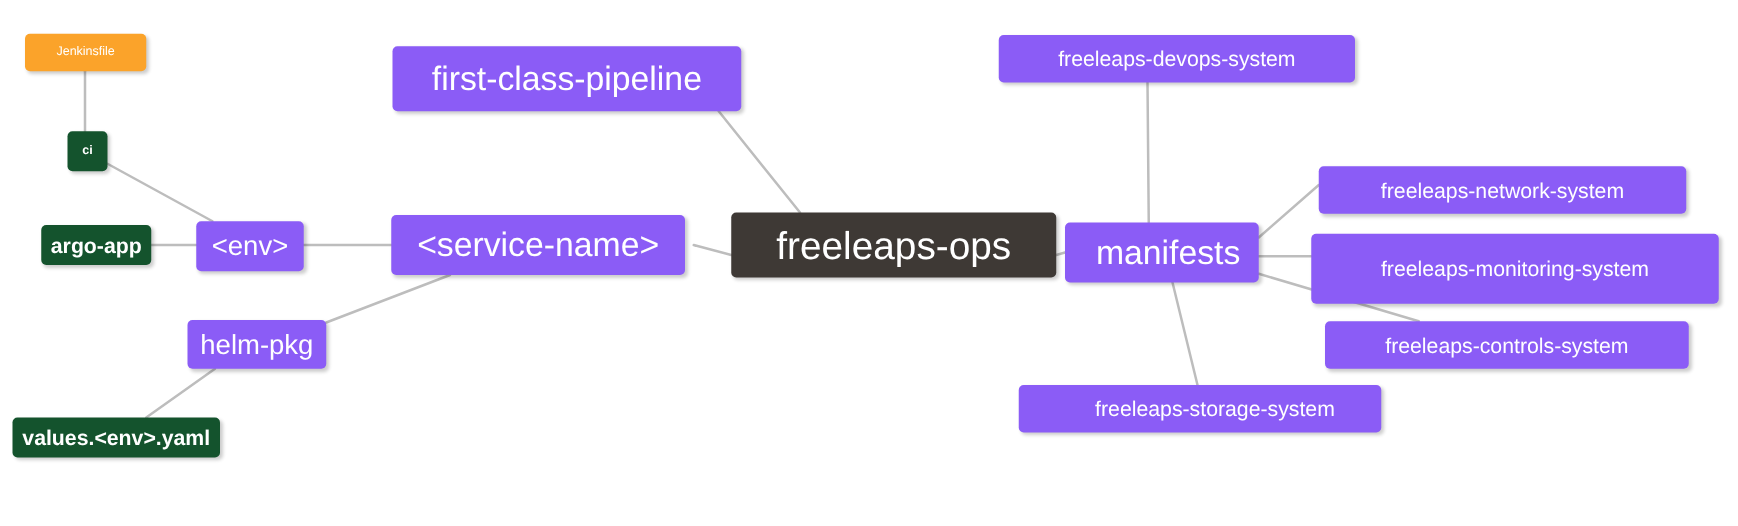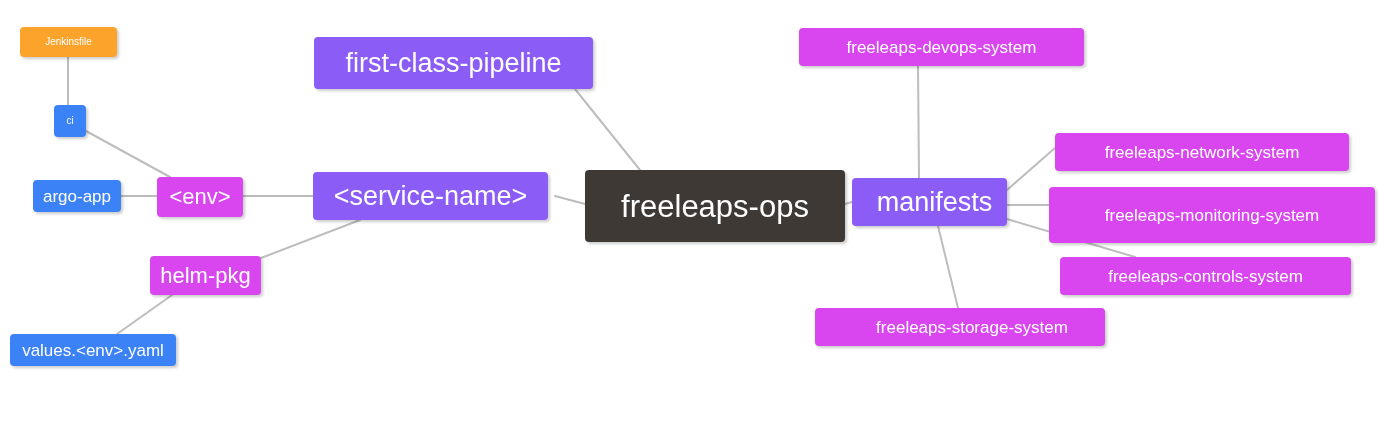--- a/index.html
+++ b/index.html
@@ -41,22 +41,22 @@
     padding: 0 10px;
   }
   .node-label {
     display: block;
     white-space: nowrap;
   }
 
   
   .c-root    { background: #3e3935; }
   .c-blue    { background: #8b5cf6; }
-  .c-green   { background: #d946ef; }
-  .c-red     { background: #3b82f6; }
+  .c-green   { background: #8b5cf6; }
+  .c-red     { background: #14532d; font-weight: bold; }
   .c-orange  { background: #fba32a; }
 
   
   .s-root  { font-size: 31px; }
   .s-l1    { font-size: 27px; }
   .s-l2    { font-size: 22px; }
   .s-l3    { font-size: 17px; }
   .s-l4    { font-size: 10px; }
 </style>
 </head>
@@ -73,21 +73,21 @@
       <line x1="157" y1="196" x2="121" y2="196" stroke="#bdbdbd" stroke-width="2" stroke-linecap="round"></line>
       <line x1="68" y1="105" x2="68" y2="57" stroke="#bdbdbd" stroke-width="2" stroke-linecap="round"></line>
       <line x1="172" y1="295" x2="117" y2="334" stroke="#bdbdbd" stroke-width="2" stroke-linecap="round"></line>
       <line x1="919" y1="178" x2="918" y2="66" stroke="#bdbdbd" stroke-width="2" stroke-linecap="round"></line>
       <line x1="1007" y1="190" x2="1055" y2="148" stroke="#bdbdbd" stroke-width="2" stroke-linecap="round"></line>
       <line x1="1007" y1="205" x2="1049" y2="205" stroke="#bdbdbd" stroke-width="2" stroke-linecap="round"></line>
       <line x1="1007" y1="219" x2="1135" y2="257" stroke="#bdbdbd" stroke-width="2" stroke-linecap="round"></line>
       <line x1="938" y1="226" x2="958" y2="308" stroke="#bdbdbd" stroke-width="2" stroke-linecap="round"></line>
     </svg>
   <div id="node-layer">
-      <div class="node c-root s-root" style="left: 585px; top: 170px; width: 260px; height: 72px; justify-content: center;">
+      <div class="node c-root s-root" style="left: 585px; top: 170px; width: 260px; height: 52px; justify-content: center;">
         <span class="node-label">freeleaps-ops</span>
       </div>
       <div class="node c-blue s-l1" style="left: 313px; top: 172px; width: 235px; height: 48px;">
         <span class="node-label">&lt;service-name&gt;</span>
       </div>
       <div class="node c-blue s-l1" style="left: 314px; top: 37px; width: 279px; height: 52px;">
         <span class="node-label">first-class-pipeline</span>
       </div>
       <div class="node c-green s-l2" style="left: 157px; top: 177px; width: 86px; height: 40px;">
         <span class="node-label">&lt;env&gt;</span>

